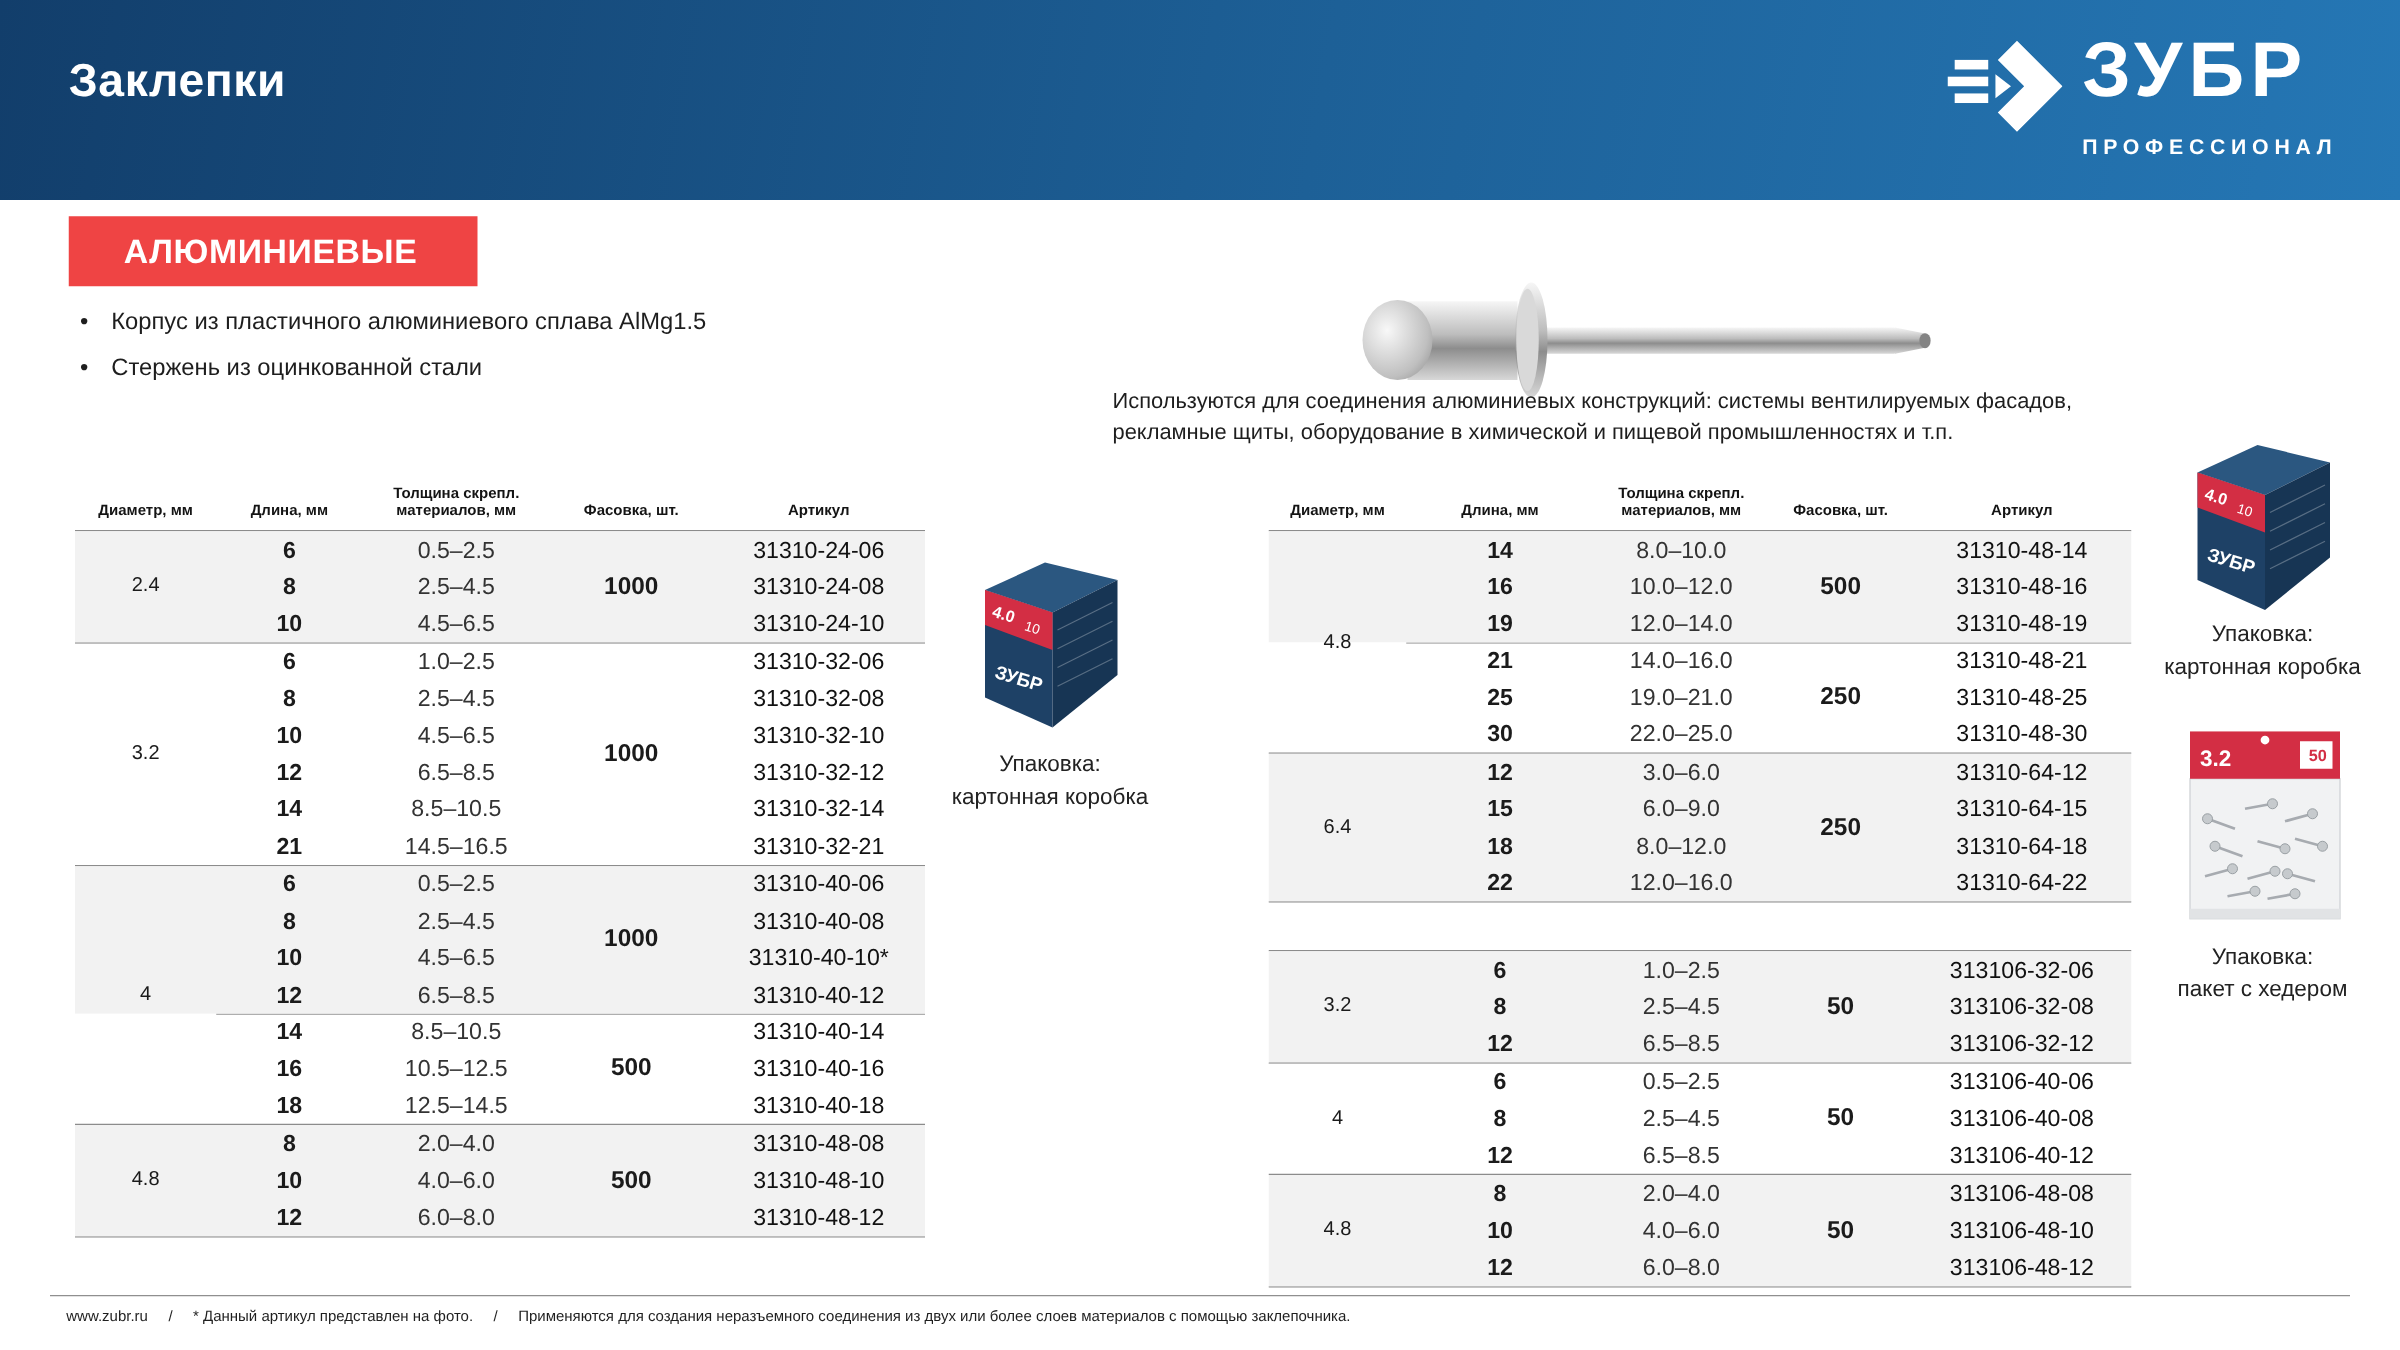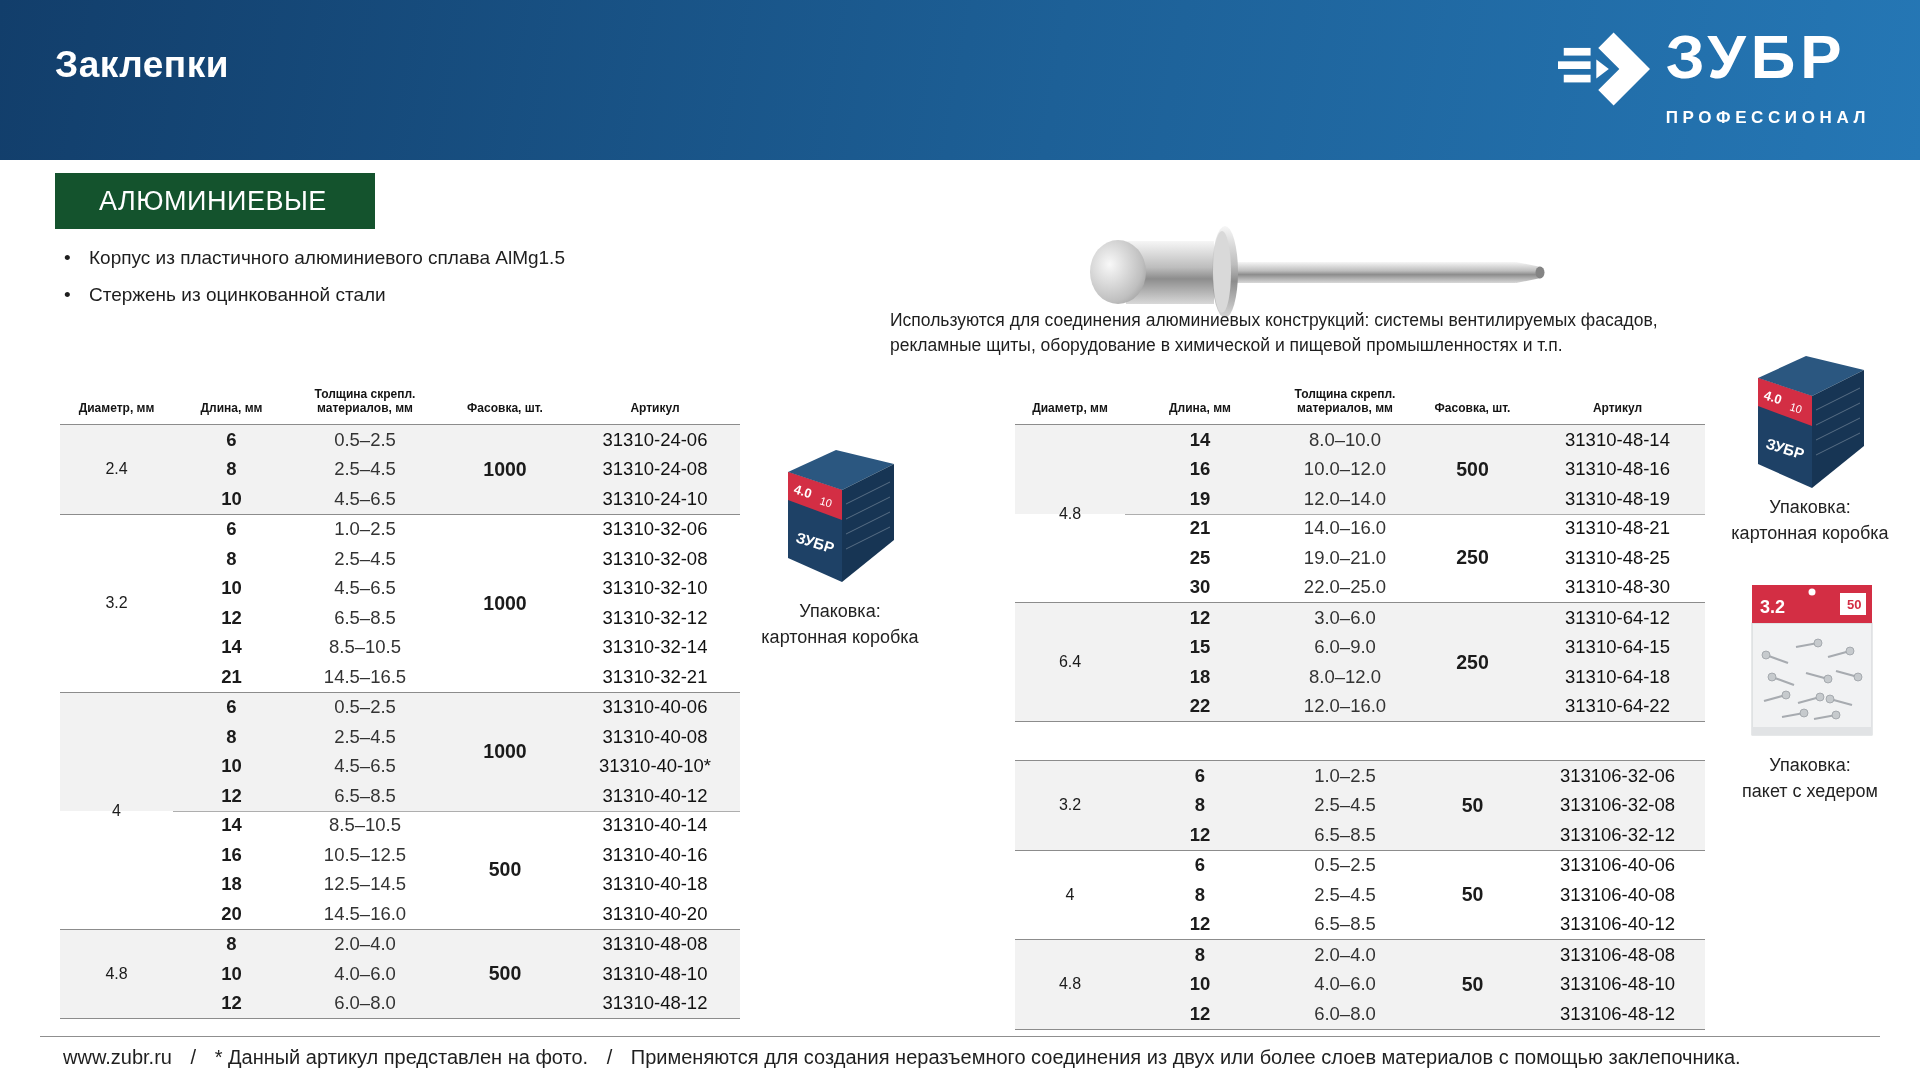--- a/index.html
+++ b/index.html
@@ -11,21 +11,21 @@
        background:linear-gradient(100deg,#123e6b 0%,#1a5astrong 0%,#1d6097 55%,#2577b5 100%);
        background:linear-gradient(100deg,#123e6b 0%,#1d6097 55%,#2577b5 100%);}
   .page-title{position:absolute;left:55px;top:44px;margin:0;font-size:37px;font-weight:bold;color:#fff;letter-spacing:0.5px;}
   .logo{position:absolute;right:50px;top:26px;display:flex;align-items:flex-start;}
   .logo svg{display:block;margin-right:16px;margin-top:4px;}
   .brand{font-size:62px;line-height:62px;font-weight:800;color:#fff;letter-spacing:5px;}
   .brand-sub{margin-top:20px;font-size:17px;font-weight:bold;color:#fff;letter-spacing:4.6px;text-align:right;}
 
   
   .badge{position:absolute;left:55px;top:173px;height:56px;display:flex;align-items:center;
-         background:#14532d;color:#fff;font-size:27px;font-weight:normal;padding:0 48px 0 44px;letter-spacing:0.5px;}
+         background:#ef4444;color:#fff;font-size:27px;font-weight:bold;padding:0 48px 0 44px;letter-spacing:0.5px;}
   .features{position:absolute;left:62px;top:246px;margin:0;padding:0;list-style:none;font-size:19px;color:#1e1e1e;}
   .features li{position:relative;padding-left:27px;margin-bottom:14px;line-height:23px;}
   .features li::before{content:"•";position:absolute;left:2px;top:0;font-size:19px;}
 
   
   .rivet{position:absolute;left:1080px;top:205px;}
   .desc{position:absolute;left:890px;top:308px;font-size:17.5px;line-height:25px;color:#1e1e1e;}
 
   
   .tbl{position:absolute;}
@@ -51,21 +51,21 @@
   .c-len{grid-column:2;text-align:center;font-weight:bold;}
   .c-thk{grid-column:3;text-align:center;color:#333;}
   .c-art{grid-column:5;text-align:center;color:#111;}
 
   
   .pkg{position:absolute;}
   .pkg-label{position:absolute;text-align:center;font-size:18px;line-height:26px;color:#222;}
 
   
   .footer-rule{position:absolute;left:40px;right:40px;top:1036px;height:1px;background:#8f8f8f;}
-  .footer{position:absolute;left:63px;top:1046px;font-size:20px;color:#1f1f1f;}
+  .footer{position:absolute;left:53px;top:1046px;font-size:12px;color:#1f1f1f;}
   .footer .sep{margin:0 13px;}
   .footer .site{color:#1f1f1f;text-decoration:none;}
 </style>
 </head>
 <body>
 
 <div class="page">
 
   <div class="top">
     <h1 class="page-title">Заклепки</h1>
@@ -223,25 +223,20 @@
             </div>
             <div class="row">
               <span class="c-len">16</span>
               <span class="c-thk">10.5–12.5</span>
               <span class="c-art">31310-40-16</span>
             </div>
             <div class="row">
               <span class="c-len">18</span>
               <span class="c-thk">12.5–14.5</span>
               <span class="c-art">31310-40-18</span>
-            </div>
-            <div class="row">
-              <span class="c-len">20</span>
-              <span class="c-thk">14.5–16.0</span>
-              <span class="c-art">31310-40-20</span>
             </div>
           </div>
         </div>
         <div class="grp">
           <div class="dia">4.8</div>
           <div class="blk gray">
             <div class="fas">500</div>
             <div class="row">
               <span class="c-len">8</span>
               <span class="c-thk">2.0–4.0</span>

